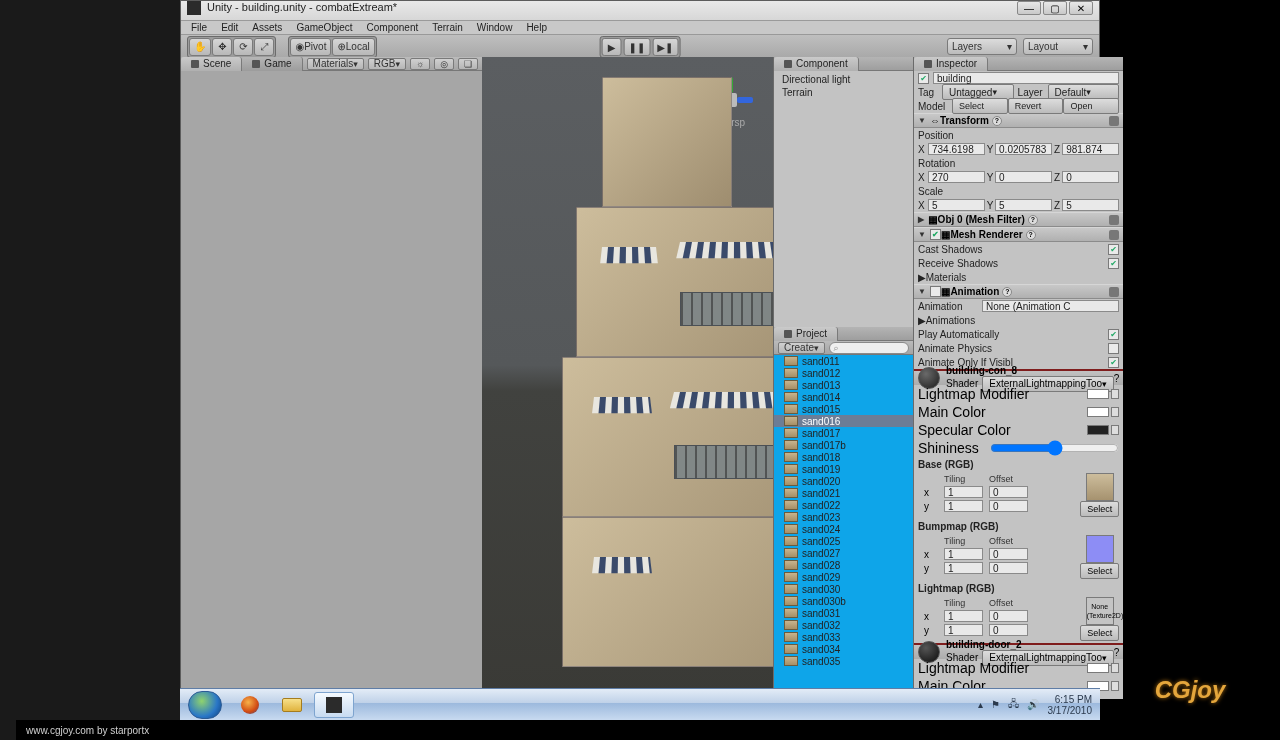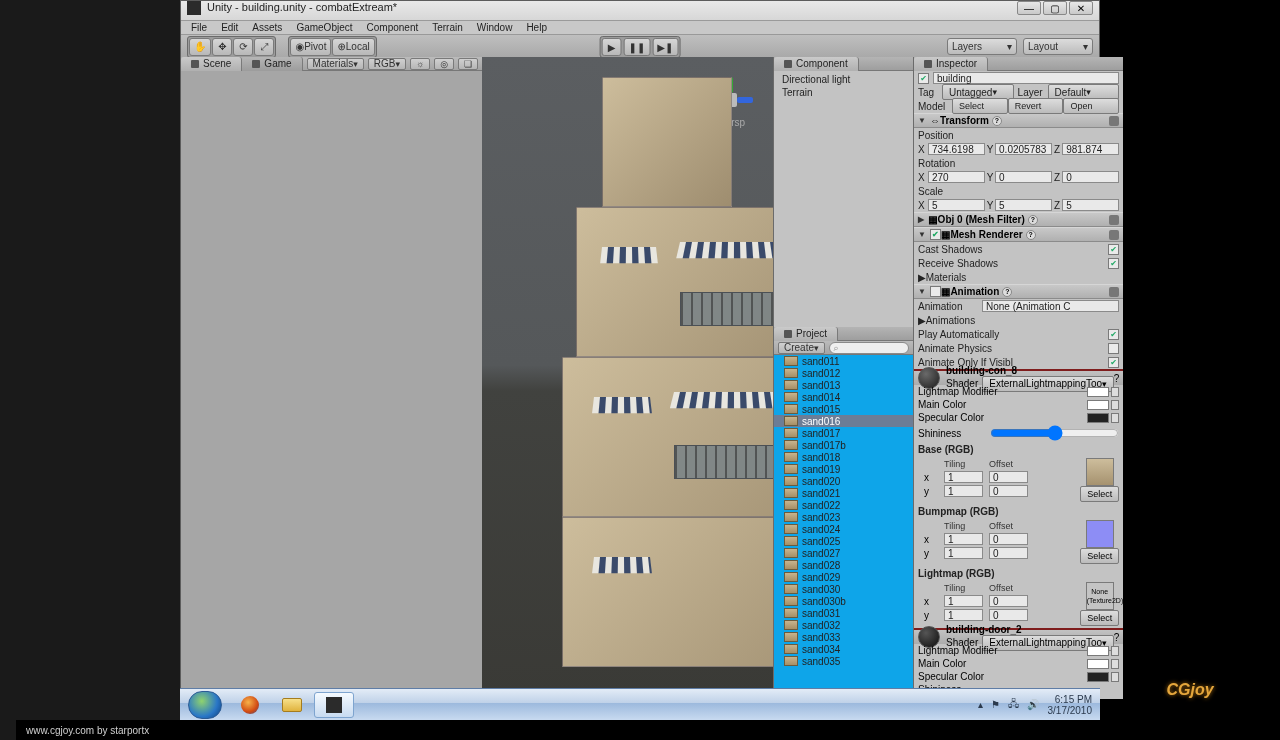--- a/index.html
+++ b/index.html
@@ -56,32 +56,32 @@
 .insp-head .gear { margin-left:auto; width:10px; height:10px; background:#777; border-radius:2px; }
 .insp-head .help { width:10px; height:10px; background:#ddd; border:1px solid #888; border-radius:5px; margin-left:3px; font-size:7px; display:flex; align-items:center; justify-content:center; }
 .field { flex:1; height:12px; background:#e9e9e9; border:1px solid #8a8a8a; padding:0 3px; font-size:10px; color:#222; display:flex; align-items:center; }
 .smallbtn { padding:0 6px; height:16px; background:linear-gradient(#ddd,#bbb); border:1px solid #7a7a7a; border-radius:2px; font-size:9px; display:flex; align-items:center;text-align:center; }
 .cbx { width:11px; height:11px; border:1px solid #7a7a7a; background:#eaeaea; display:inline-flex; align-items:center; justify-content:center; font-size:8px; color:#2a6; }
 .mat-block { border-top:2px solid #7f1d1d; }
 .mat-head { height:14px; display:flex; align-items:center; padding:2px 4px; background:linear-gradient(#c2c2c2,#acacac); }
 .mat-ball { width:22px; height:22px; border-radius:11px; background:radial-gradient(circle at 35% 30%, #6a6a6a, #1c1c1c); border:1px solid #555; margin-right:6px; }
 .tex-swatch { width:28px; height:28px; border:1px solid #7a7a7a; }
 .swatch-row { display:flex; align-items:center; padding:1px 4px; }
-.swatch-row .sl { flex:1; font-size:10px; }
+.swatch-row .sl { flex:1; font-size:14px; }
 .swatch-row .bar { flex:0 0 22px; height:10px; border:1px solid #7a7a7a; }
 .swatch-row .pick { width:8px; height:10px; margin-left:2px; border:1px solid #7a7a7a; background:#ddd; }
 .tiling-grid { display:grid; grid-template-columns:14px 1fr 1fr 36px; gap:2px 6px; padding:1px 6px; align-items:center; font-size:9px; }
 .tiling-grid .hdr { font-size:9px; color:#333; }
 .taskbar { position:absolute; left:180px; bottom:20px; width:920px; height:32px; background:linear-gradient(#e3ecf7,#bfd1e8 45%,#9cb9dd 46%,#c8daf0); border-top:1px solid #5f7da6; display:flex; align-items:center; padding:0 8px; }
 .start-orb { width:34px; height:28px; border-radius:14px; background:radial-gradient(circle at 40% 35%,#8fd36e,#2a77c7 60%,#0b3d7a); border:1px solid #2c5b95; margin-right:8px; }
 .tb-item { width:40px; height:26px; margin-right:2px; border-radius:3px; display:flex; align-items:center; justify-content:center; }
 .tb-item.active { background:linear-gradient(#f5faff,#c8dbf1); border:1px solid #7ea4cf; }
 .tray { margin-left:auto; display:flex; align-items:center; gap:8px; color:#2b3a4d; font-size:10px; }
 .footer { position:absolute; left:16px; bottom:0; width:1280px; height:20px; background:#000; color:#d0d0d0; font-size:12px; display:flex; align-items:center; padding:0 10px; }
-.cgjoy { position:absolute; right:0; bottom:20px; width:180px; height:60px; display:flex; align-items:center; justify-content:center; color:#e4a63c; font-size:16px; font-weight:bold; font-style:italic; text-shadow:0 0 4px #b07010; }
+.cgjoy { position:absolute; right:0; bottom:20px; width:180px; height:60px; display:flex; align-items:center; justify-content:center; color:#e4a63c; font-size:24px; font-weight:bold; font-style:italic; text-shadow:0 0 4px #b07010; }
 .search-field { flex:1; height:12px; background:#efefef; border:1px solid #8a8a8a; border-radius:6px; font-size:9px; padding:0 4px; color:#888; }
 </style>
 </head>
 <body>
 
 <div class="app-root">
   <div class="left-strip"></div>
 
   <div class="editor">
     <div class="titlebar">

